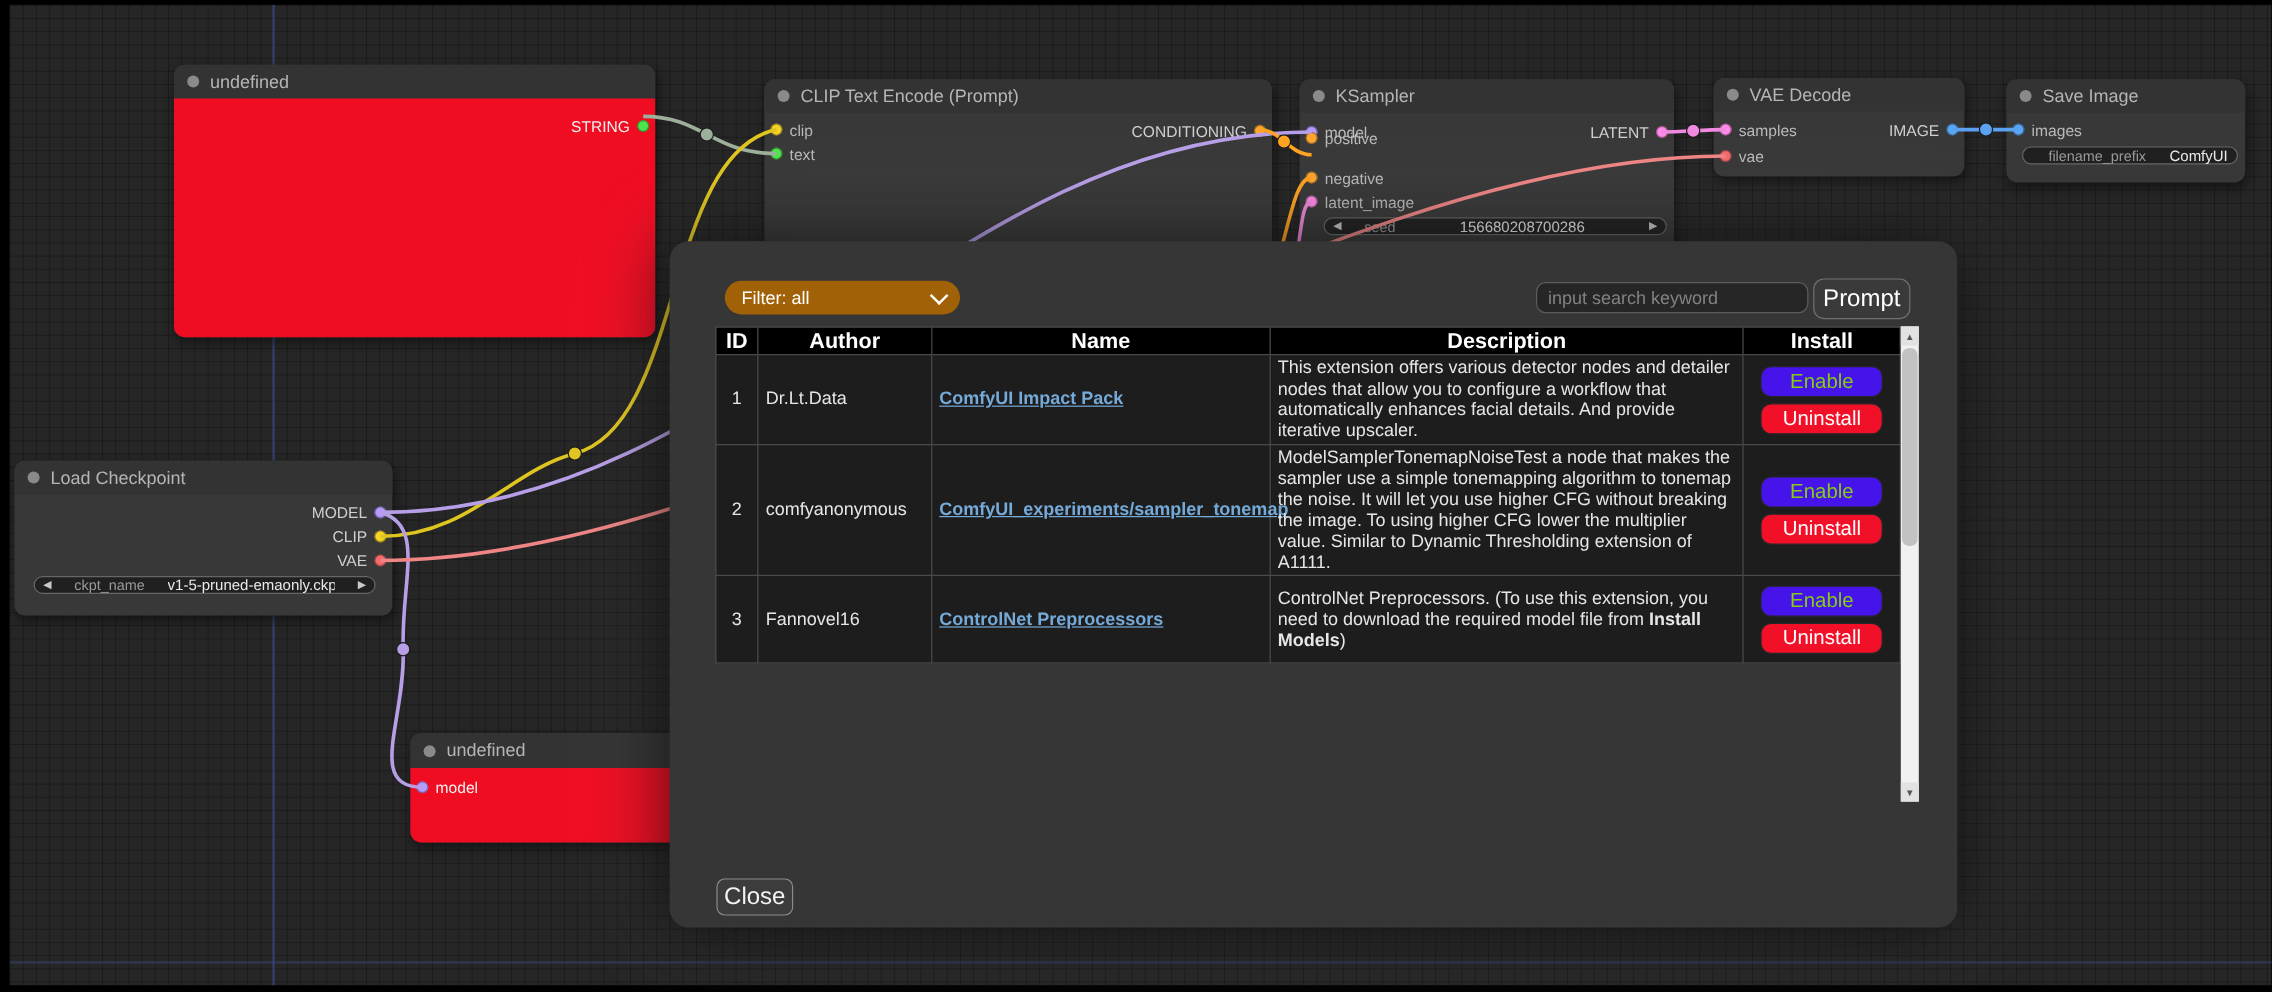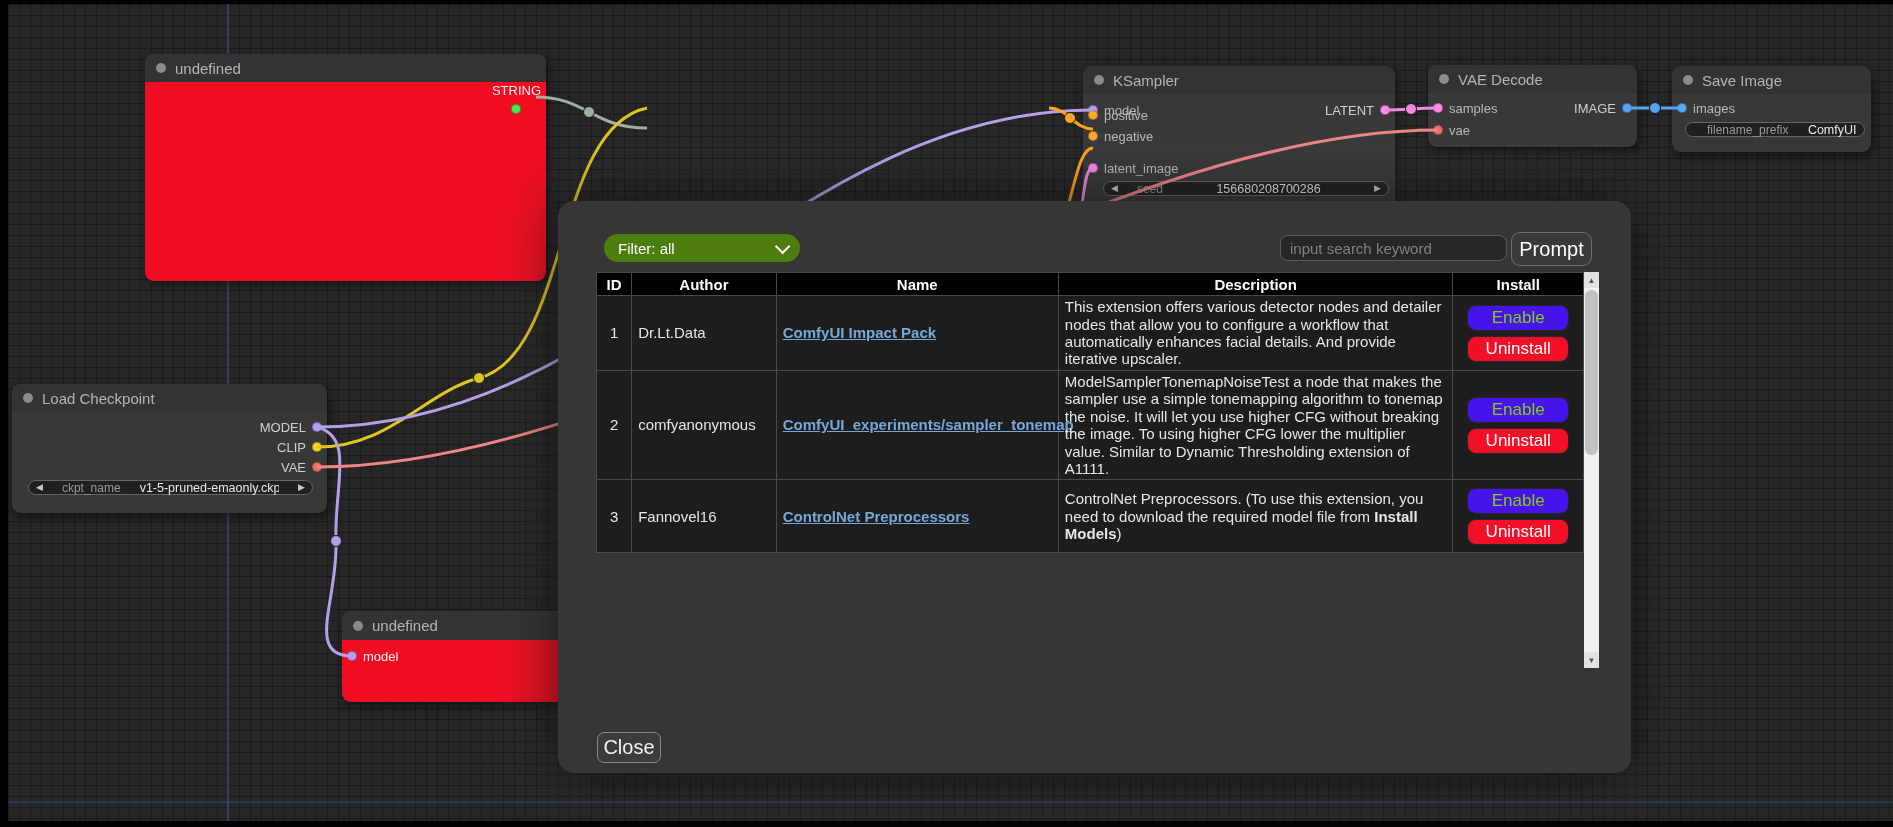--- a/index.html
+++ b/index.html
@@ -32,34 +32,34 @@
   .warrow{color:#c9c9c9;font-size:9px;line-height:1;}
   .wval{flex:1;text-align:center;color:#e9e9e9;font-size:12.5px;white-space:nowrap;overflow:hidden;}
   .wname{white-space:nowrap;}
 
   svg.wires{position:absolute;left:0;top:0;z-index:3;pointer-events:none;}
 
   
   .dialog{position:absolute;left:558px;top:201px;width:1073px;height:572px;background:#363636;
     border-radius:16px;z-index:10;
     box-shadow:0 0 60px rgba(0,0,0,.65),0 0 110px 30px rgba(255,255,255,.05);}
-  .filter-select{position:absolute;left:46px;top:33px;width:196px;height:28px;background:#4d7c0f;color:#fff;
+  .filter-select{position:absolute;left:46px;top:33px;width:196px;height:28px;background:#a16207;color:#fff;
     border-radius:14px;display:flex;align-items:center;padding:0 14px;box-sizing:border-box;font-size:15px;cursor:pointer;}
   .chev{margin-left:auto;width:9px;height:9px;border-right:2px solid #fff;border-bottom:2px solid #fff;
     transform:rotate(45deg) translateY(-3px);}
   .search-input{position:absolute;left:722px;top:34px;width:227px;height:26px;background:#262626;
     border:1px solid #5c5c5c;border-radius:8px;color:#ddd;font-size:15px;padding:0 9px;box-sizing:border-box;outline:none;
     font-family:"Liberation Sans",sans-serif;}
   .search-input::placeholder{color:#828282;}
   .search-btn{position:absolute;left:953px;top:31px;width:79px;height:32px;background:#3a3a3a;border:1px solid #707070;
     border-radius:9px;color:#fff;font-size:20px;display:flex;align-items:center;justify-content:center;cursor:pointer;
     font-family:"Liberation Sans",sans-serif;}
   .table-wrap{position:absolute;left:38px;top:71px;width:1003px;height:396px;display:flex;align-items:flex-start;}
   table.ext{border-collapse:collapse;table-layout:fixed;width:988px;background:transparent;}
-  table.ext th{background:#000;color:#fff;font-weight:bold;font-size:15px;height:22px;
+  table.ext th{background:#000;color:#fff;font-weight:bold;font-size:18px;height:22px;
     border:1px solid #4a4a4a;padding:0 4px;}
   table.ext td{background:#1d1d1d;color:#e6e6e6;font-size:15px;border:1px solid #4a4a4a;
     padding:2px 6px;vertical-align:middle;line-height:1.16;}
   td.cid{text-align:center;}
   a.extlink{color:#74a9d8;font-weight:bold;text-decoration:underline;}
   .btncol{display:flex;flex-direction:column;gap:5px;align-items:center;justify-content:center;}
   .btn-enable{width:100px;height:24px;border-radius:9px;background:#4613ea;border:1px solid #26262a;color:#84cc16;
     font-size:17px;display:flex;align-items:center;justify-content:center;cursor:pointer;}
   .btn-uninstall{width:100px;height:24px;border-radius:9px;background:#f11027;border:1px solid #26262a;color:#fff;
     font-size:17px;display:flex;align-items:center;justify-content:center;cursor:pointer;}
@@ -78,43 +78,63 @@
   <div class="canvas">
     <div class="axis-v"></div>
     <div class="axis-h"></div>
 
     <div class="node" style="left:137px;top:50px;width:401px;height:227px;">
       <div class="node-header">
         <span class="node-dot"></span>
         <span class="node-title">undefined</span>
       </div>
       <div class="node-body red">
-        <div class="prow out" style="top:1px;flex-direction:column;">
+        <div class="prow out" style="top:14px;">
           <span class="outlbl onred">STRING</span>
           <span class="pin" style="background:#4ce44c;"></span>
         </div>
       </div>
     </div>
 
+    <div class="node" style="left:629px;top:62px;width:423px;height:170px;">
+      <div class="node-header">
+        <span class="node-dot"></span>
+        <span class="node-title">CLIP Text Encode (Prompt)</span>
+      </div>
+      <div class="node-body">
+        <div class="prow in" style="top:5px;">
+          <span class="pin" style="background:#f5d327;"></span>
+          <span>clip</span>
+        </div>
+        <div class="prow in" style="top:25px;">
+          <span class="pin" style="background:#4ce44c;"></span>
+          <span>text</span>
+        </div>
+        <div class="prow out" style="top:6px;">
+          <span class="outlbl">CONDITIONING</span>
+          <span class="pin" style="background:#ffa630;"></span>
+        </div>
+      </div>
+    </div>
 
     <div class="node" style="left:1075px;top:62px;width:312px;height:150px;">
       <div class="node-header">
         <span class="node-dot"></span>
         <span class="node-title">KSampler</span>
       </div>
       <div class="node-body">
         <div class="prow in" style="top:7px;">
           <span class="pin" style="background:#b79aff;"></span>
           <span>model</span>
         </div>
         <div class="prow in" style="top:12px;">
           <span class="pin" style="background:#ffa630;"></span>
           <span>positive</span>
         </div>
-        <div class="prow in" style="top:33px;">
+        <div class="prow in" style="top:45px;">
           <span class="pin" style="background:#ffa630;"></span>
           <span>negative</span>
         </div>
         <div class="prow in" style="top:65px;">
           <span class="pin" style="background:#ff8ae8;"></span>
           <span>latent_image</span>
         </div>
         <div class="prow out" style="top:7px;">
           <span class="outlbl">LATENT</span>
           <span class="pin" style="background:#ff8ae8;"></span>

